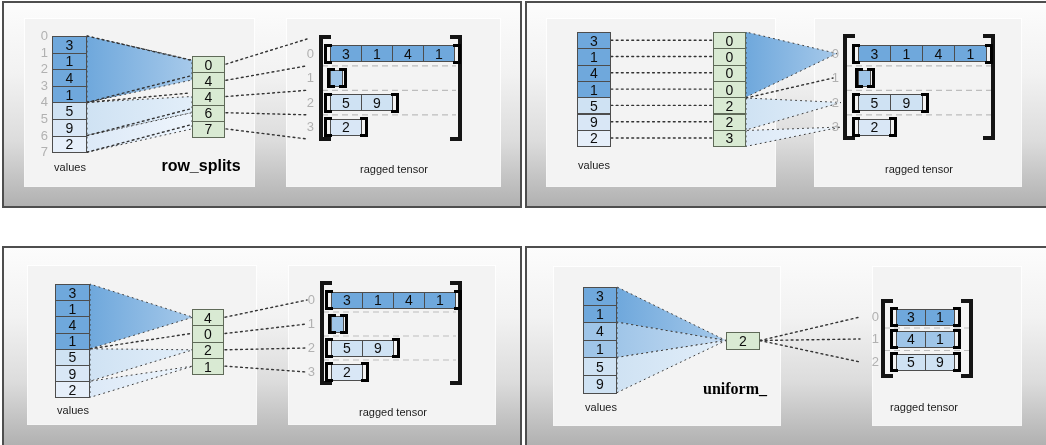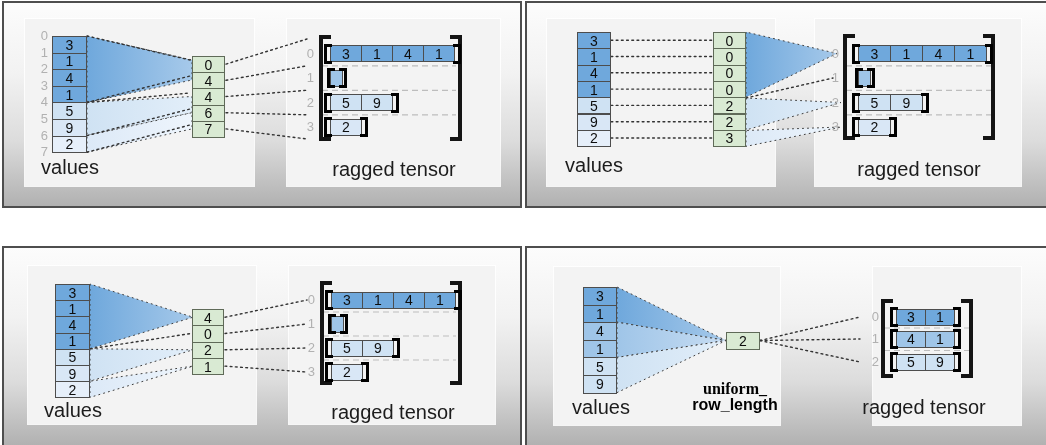--- a/index.html
+++ b/index.html
@@ -7,21 +7,21 @@
         font-family:"Liberation Sans",sans-serif;}
   .quad{position:absolute;border:2px solid #4e4e4e;overflow:hidden;
         background:linear-gradient(180deg,#fcfcfc 0%,#f2f2f2 35%,#dcdcdc 68%,#b1b1b1 100%);}
   .inner-panel{position:absolute;background:#f3f3f3;box-shadow:0 0 0 1px rgba(255,255,255,.85);}
   .svg-overlay{position:absolute;left:0;top:0;pointer-events:none;}
   .cell{position:absolute;box-sizing:border-box;border:1px solid #4d4d4d;
         display:flex;align-items:center;justify-content:center;
         font-size:14px;color:#0e0e0e;line-height:1;}
   .cell.green{border-color:#5f6a58;background:#d9ead3;}
   .idx{position:absolute;color:#b1b1b1;font-size:13px;line-height:16px;text-align:right;}
-  .lbl{position:absolute;font-size:20px;color:#1c1c1c;text-align:center;line-height:16px;}
+  .lbl{position:absolute;font-size:11px;color:#1c1c1c;text-align:center;line-height:16px;}
   .lbl.bold{font-weight:bold;font-size:16px;color:#000;}
   .obr{position:absolute;box-sizing:border-box;width:12px;}
   .obr.l{border-left:4px solid #141414;border-top:4px solid #141414;border-bottom:4px solid #141414;}
   .obr.r{border-right:4px solid #141414;border-top:4px solid #141414;border-bottom:4px solid #141414;}
   .rbr{position:absolute;box-sizing:border-box;width:8px;height:20px;}
   .rbr.l{border-left:3px solid #000;border-top:3px solid #000;border-bottom:3px solid #000;}
   .rbr.r{border-right:3px solid #000;border-top:3px solid #000;border-bottom:3px solid #000;}
   .emptybox{position:absolute;box-sizing:border-box;border:1px solid #4d4d4d;}
 </style>
 </head>
@@ -81,20 +81,23 @@
       <div class="idx" style="left: 26px; top: 91.4px; width: 18px;">4</div>
       <div class="idx" style="left: 26px; top: 108px; width: 18px;">5</div>
       <div class="idx" style="left: 26px; top: 124.6px; width: 18px;">6</div>
       <div class="idx" style="left: 26px; top: 141.2px; width: 18px;">7</div>
       <div class="cell green" style="left: 188px; top: 53px; width: 33px; height: 17.2px;">0</div>
       <div class="cell green" style="left: 188px; top: 69.2px; width: 33px; height: 17.2px;">4</div>
       <div class="cell green" style="left: 188px; top: 85.4px; width: 33px; height: 17.2px;">4</div>
       <div class="cell green" style="left: 188px; top: 101.6px; width: 33px; height: 17.2px;">6</div>
       <div class="cell green" style="left: 188px; top: 117.8px; width: 33px; height: 17.2px;">7</div>
       <div class="lbl" style="left: 6px; top: 156px; width: 120px;">values</div>
+      <div class="lbl bold" style="left: 122px; top: 155px; width: 150px;">
+        <span style="display: block;">row_splits</span>
+      </div>
       <div class="lbl" style="left: 320px; top: 158px; width: 140px;">ragged tensor</div>
       <div class="obr l" style="left: 315px; top: 32px; height: 106px;"></div>
       <div class="obr r" style="left: 446px; top: 32px; height: 106px;"></div>
       <div class="idx" style="left: 294px; top: 42.5px; width: 16px;">0</div>
       <div class="cell" style="left: 326px; top: 42px; width: 32px; height: 17px; background: rgb(111, 168, 220);">3</div>
       <div class="cell" style="left: 357px; top: 42px; width: 32px; height: 17px; background: rgb(111, 168, 220);">1</div>
       <div class="cell" style="left: 388px; top: 42px; width: 32px; height: 17px; background: rgb(111, 168, 220);">4</div>
       <div class="cell" style="left: 419px; top: 42px; width: 32px; height: 17px; background: rgb(111, 168, 220);">1</div>
       <div class="rbr l" style="left: 320px; top: 40.5px;"></div>
       <div class="rbr r" style="left: 449px; top: 40.5px;"></div>
@@ -292,21 +295,20 @@
       <div class="cell" style="left: 56px; top: 39px; width: 34px; height: 18.6px; background: rgb(111, 168, 220);">3</div>
       <div class="cell" style="left: 56px; top: 56.6px; width: 34px; height: 18.6px; background: rgb(111, 168, 220);">1</div>
       <div class="cell" style="left: 56px; top: 74.2px; width: 34px; height: 18.6px; background: rgb(159, 197, 232);">4</div>
       <div class="cell" style="left: 56px; top: 91.8px; width: 34px; height: 18.6px; background: rgb(159, 197, 232);">1</div>
       <div class="cell" style="left: 56px; top: 109.4px; width: 34px; height: 18.6px; background: rgb(207, 226, 243);">5</div>
       <div class="cell" style="left: 56px; top: 127px; width: 34px; height: 18.6px; background: rgb(207, 226, 243);">9</div>
       <div class="cell green" style="left: 199px; top: 84px; width: 34px; height: 18px;">2</div>
       <div class="lbl" style="left: 14px; top: 151px; width: 120px;">values</div>
       <div class="lbl bold" style="left: 133px; top: 133px; width: 150px;">
         <span style="display: block; font-family: Liberation Serif, serif;">uniform_</span>
-        <span style="display: block;">row_length</span>
       </div>
       <div class="lbl" style="left: 327px; top: 151px; width: 140px;">ragged tensor</div>
       <div class="obr l" style="left: 354px; top: 51px; height: 79px;"></div>
       <div class="obr r" style="left: 434px; top: 51px; height: 79px;"></div>
       <div class="idx" style="left: 336px; top: 61px; width: 16px;">0</div>
       <div class="cell" style="left: 369px; top: 60.5px; width: 30px; height: 17px; background: rgb(111, 168, 220);">3</div>
       <div class="cell" style="left: 398px; top: 60.5px; width: 30px; height: 17px; background: rgb(111, 168, 220);">1</div>
       <div class="rbr l" style="left: 363px; top: 59px;"></div>
       <div class="rbr r" style="left: 426px; top: 59px;"></div>
       <div class="idx" style="left: 336px; top: 83px; width: 16px;">1</div>

